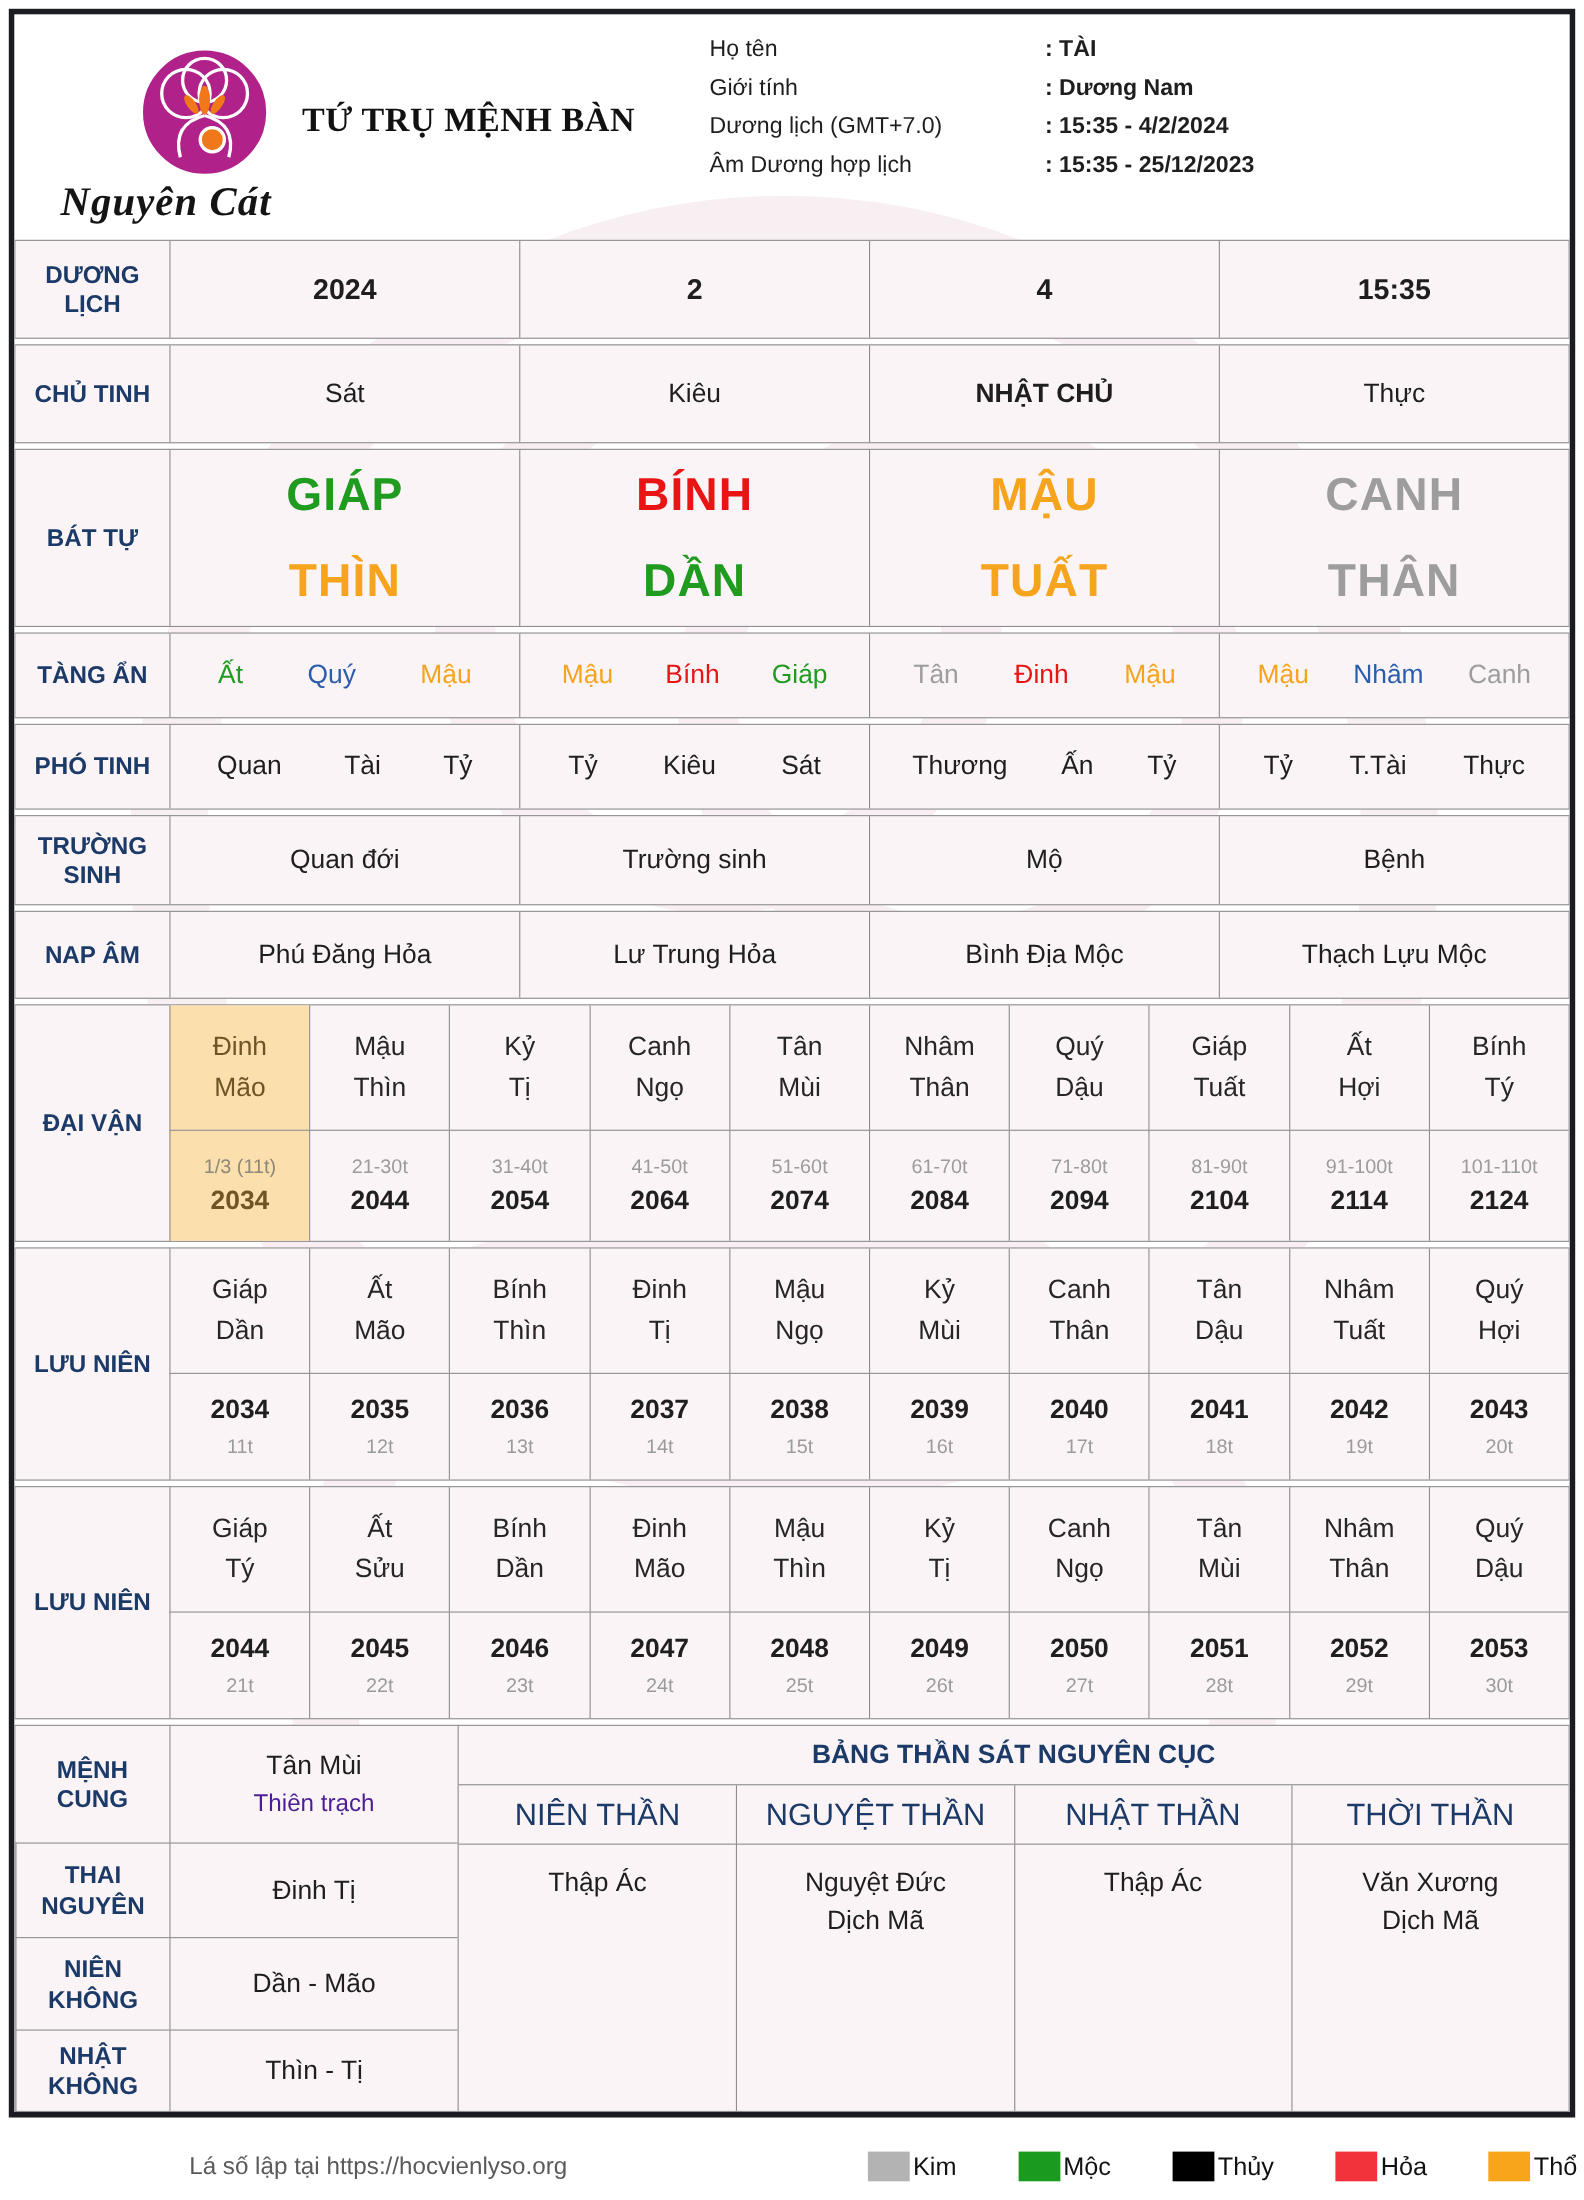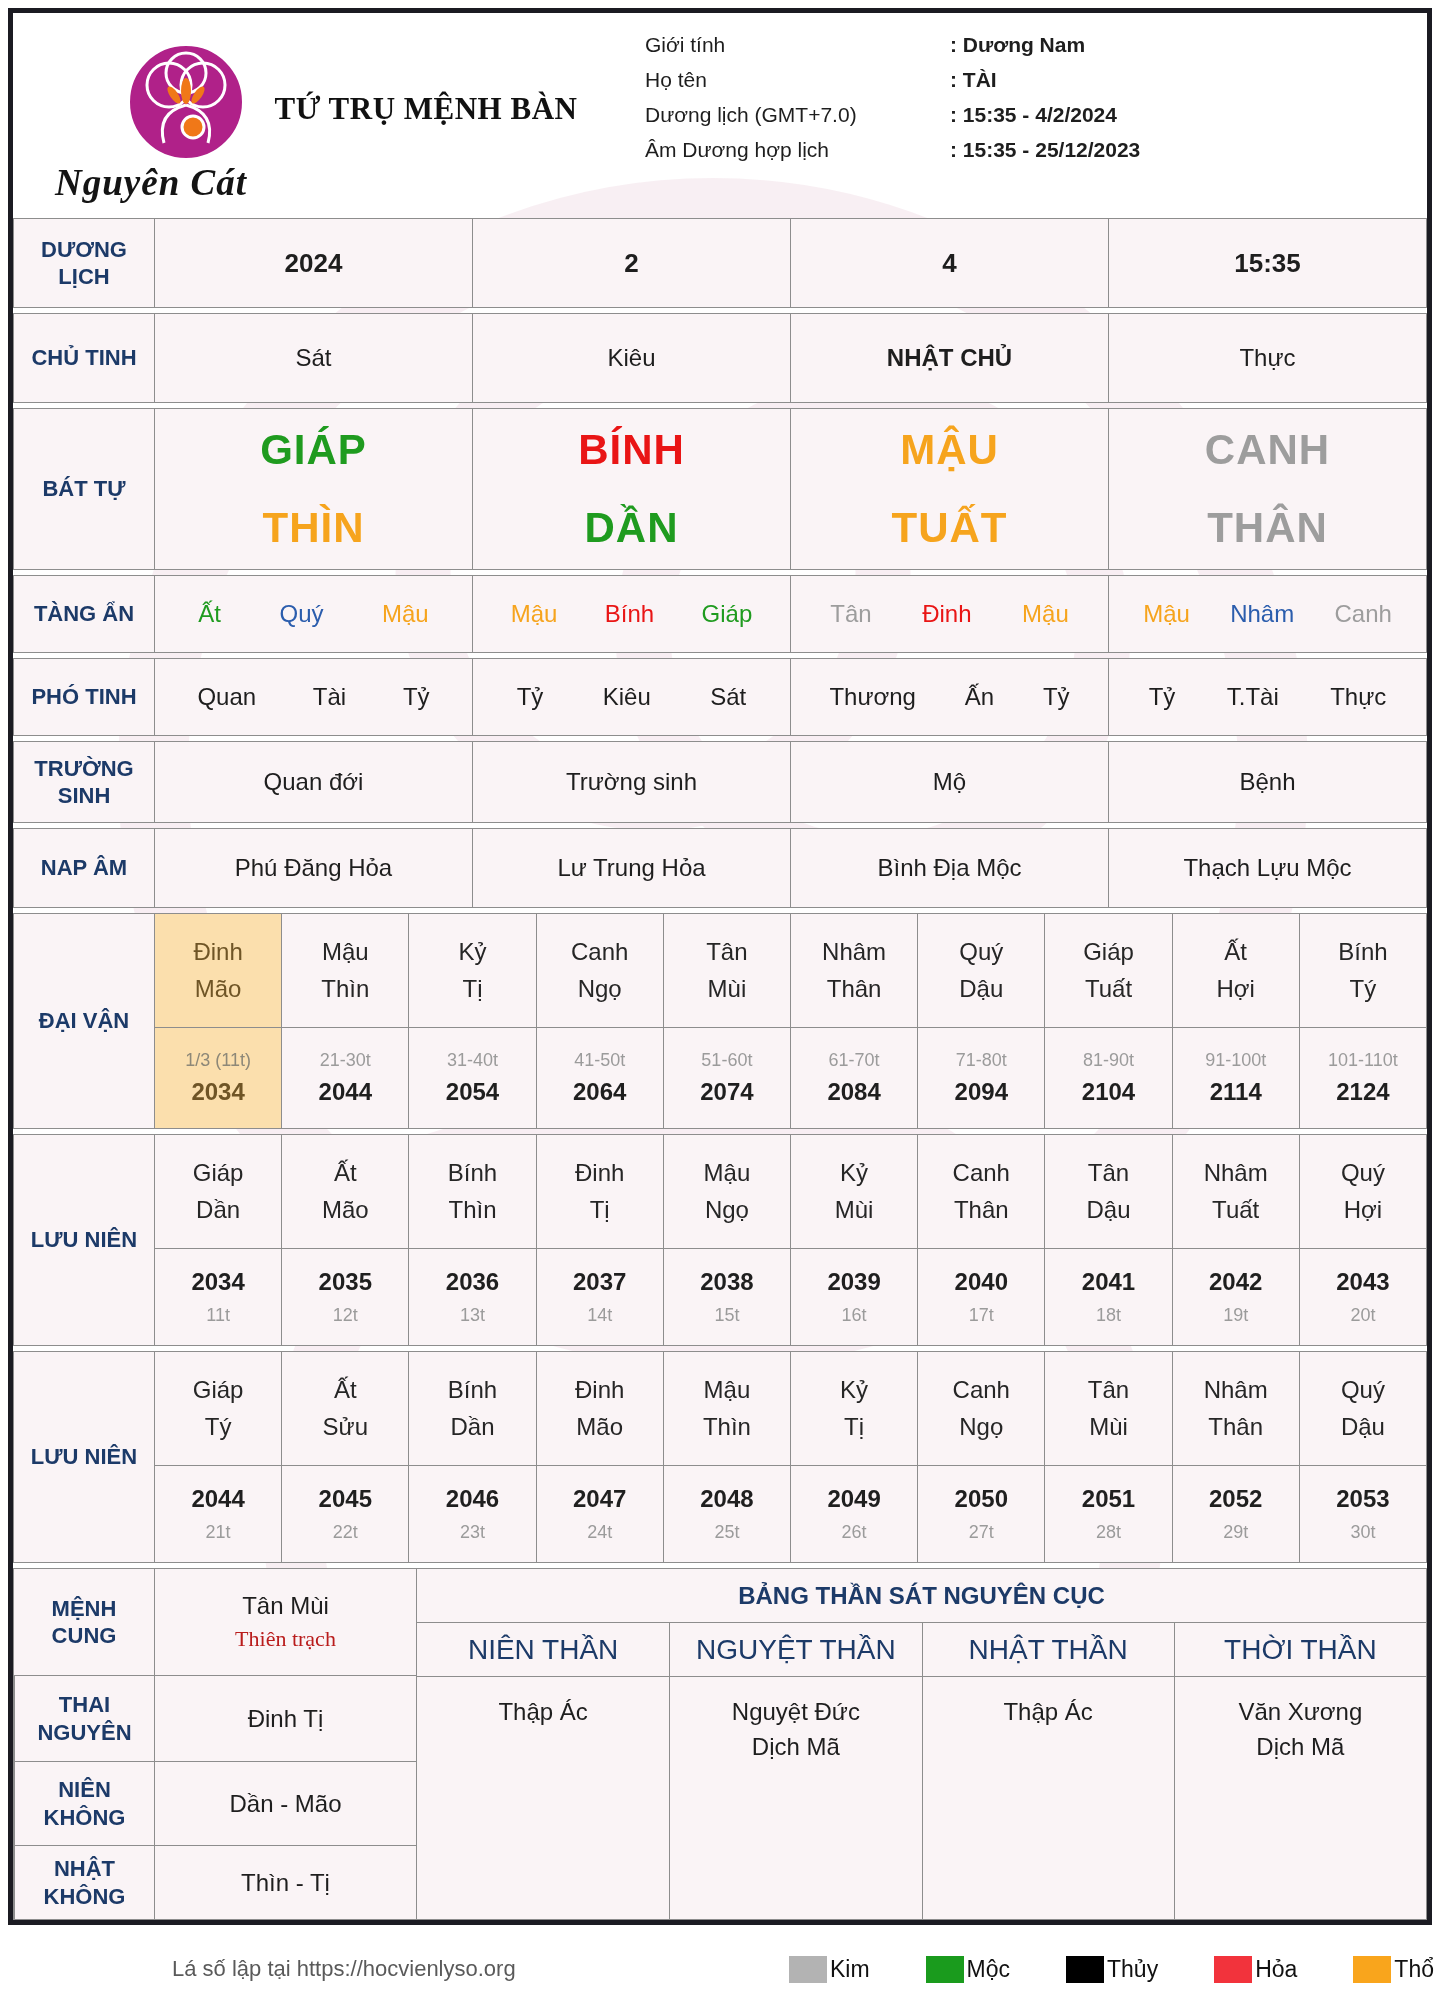--- a/index.html
+++ b/index.html
@@ -63,21 +63,21 @@
   .ln .age{font-size:18px;color:#9b9b9b;margin-top:7px;}
   .hl{background:#fbdfad;}
   .hl .cc,.hl .yr{color:#6f5526;}
   .hl .rng{color:#8d8878;}
 
   
   .bottomsec{grid-template-columns:140px 262px 1fr;grid-template-rows:106px 86px 84px 74px;}
   .b-lab,.b-val{border-top:1px solid #8d8d8d;}
   .b-lab.first,.b-val.first{border-top:none;}
   .b-val{border-left:1px solid #8d8d8d;font-size:24px;align-items:center;}
-  .b-val .sub{font-size:22px;color:#b91c1c;margin-top:4px;font-family:Liberation Serif, serif;}
+  .b-val .sub{font-size:22px;color:#4c1d95;margin-top:4px;}
   .ts{grid-column:3;grid-row:1 / 5;border-left:1px solid #8d8d8d;display:grid;
       grid-template-rows:54px 54px 1fr;grid-template-columns:repeat(4,1fr);}
   .ts-title{grid-column:1 / 5;display:flex;align-items:center;justify-content:center;
       font-weight:bold;color:#1c3a68;font-size:24px;border-bottom:1px solid #8d8d8d;}
   .ts-h{display:flex;align-items:center;justify-content:center;font-weight:normal;color:#1c3a68;
       font-size:28px;border-bottom:1px solid #8d8d8d;border-left:1px solid #8d8d8d;}
   .ts-h:nth-child(2){border-left:none;}
   .ts-c{display:flex;flex-direction:column;align-items:center;padding-top:18px;font-size:24px;
       line-height:1.45;border-left:1px solid #8d8d8d;}
   .ts-c.firstcol{border-left:none;}
@@ -123,26 +123,26 @@
             <ellipse cx="47" cy="52" rx="4" ry="10" transform="rotate(-35 47 52)"></ellipse>
             <ellipse cx="71" cy="52" rx="4" ry="10" transform="rotate(35 71 52)"></ellipse>
             <circle cx="66" cy="84" r="11" stroke="#ffffff" stroke-width="3"></circle>
           </g>
         </svg>
         <div class="brand-script">Nguyên Cát</div>
       </div>
       <h1 class="title">TỨ TRỤ MỆNH BÀN</h1>
       <div class="info" id="info">
           <div class="info-row">
+            <span class="lab">Họ tên</span>
+            <span class="val">: TÀI</span>
+          </div>
+          <div class="info-row">
             <span class="lab">Giới tính</span>
             <span class="val">: Dương Nam</span>
-          </div>
-          <div class="info-row">
-            <span class="lab">Họ tên</span>
-            <span class="val">: TÀI</span>
           </div>
           <div class="info-row">
             <span class="lab">Dương lịch (GMT+7.0)</span>
             <span class="val">: 15:35 - 4/2/2024</span>
           </div>
           <div class="info-row">
             <span class="lab">Âm Dương hợp lịch</span>
             <span class="val">: 15:35 - 25/12/2023</span>
           </div>
         </div>

